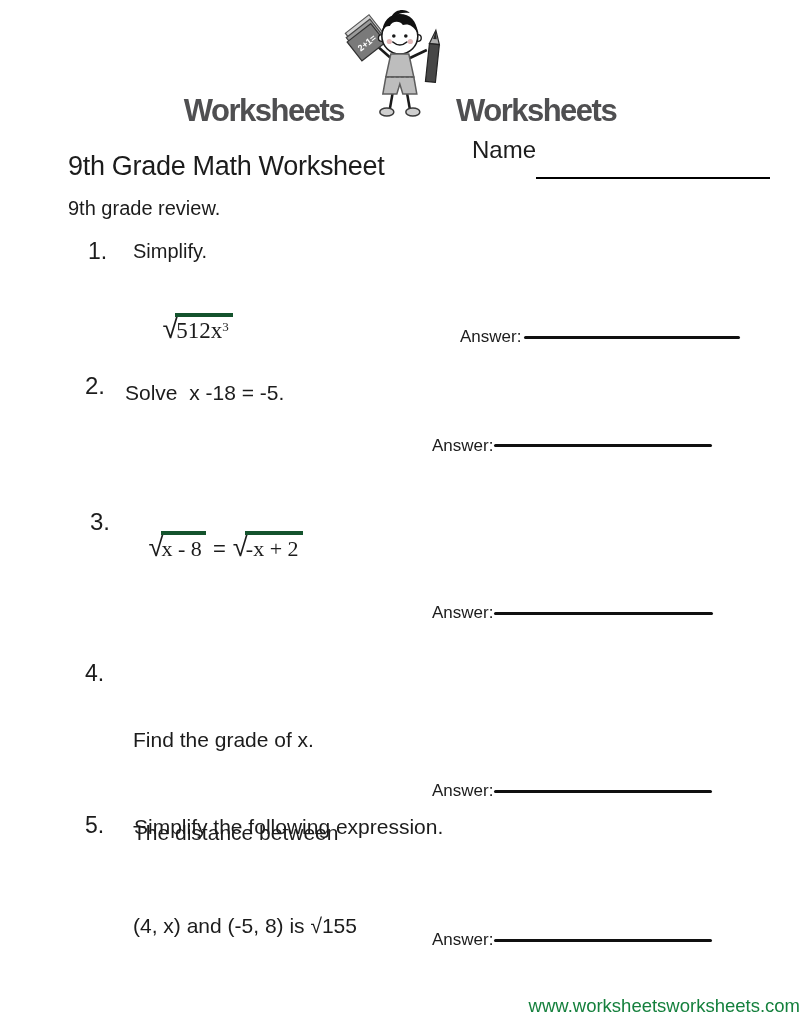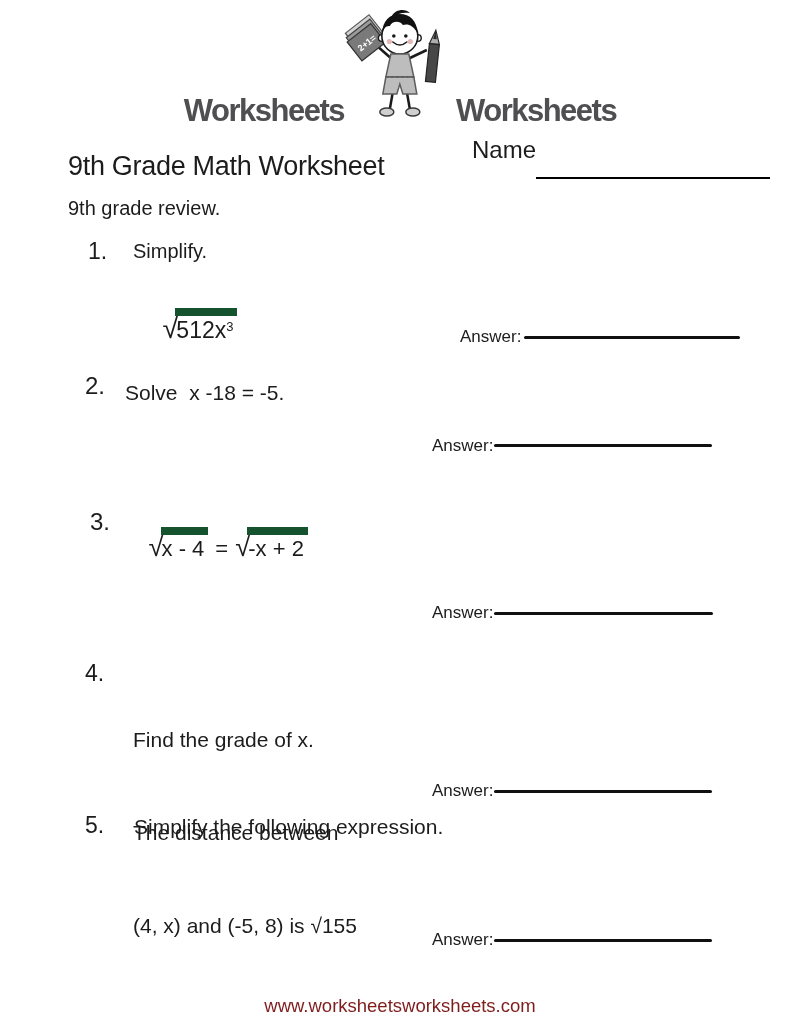--- a/index.html
+++ b/index.html
@@ -25,29 +25,29 @@
   .title{position:absolute;left:68px;top:151px;font-size:27px;letter-spacing:-0.3px;}
   .name-label{position:absolute;left:472px;top:136px;font-size:24px;}
   .name-line{position:absolute;left:536px;top:160px;width:234px;height:17px;border-bottom:2px solid #000;}
   .subtitle{position:absolute;left:68px;top:197px;font-size:20px;}
   
   .qnum{position:absolute;font-size:23px;}
   .qtext{position:absolute;font-size:21px;white-space:pre;}
   .qblock{position:absolute;font-size:21px;line-height:31px;white-space:pre;}
   .formula{position:absolute;font-size:23px;white-space:pre;}
   .rad-sign{font-size:1.25em;line-height:1;}
-  .vinc{border-top:8px solid #14532d;padding:1px 4px 0 1px;margin-left:-3px;}
+  .vinc{border-top:4px solid #14532d;padding:1px 4px 0 1px;margin-left:-3px;font-family:Liberation Serif, serif;}
   .formula sup{font-size:13px;vertical-align:7px;}
   .exp-sm{font-size:12px;vertical-align:9px;}
   .eq-sep{margin:0 7px;}
   
   .ans-label{position:absolute;font-size:17px;}
   .ans-line{position:absolute;height:3px;background:#101010;border-radius:2px;}
   
-  .footer{position:absolute;left:0;right:0;top:995px;text-align:center;font-size:18.5px;color:#7f1d1d;}
+  .footer{position:absolute;left:0;right:0;top:995px;text-align:right;font-size:18.5px;color:#15803d;}
 </style>
 </head>
 <body>
 
 <div class="page">
 
   <div class="logo">
     <span class="logo-word">Worksheets</span>
     <svg class="kid-svg" width="120" height="122" viewBox="0 0 120 122">
 
@@ -103,21 +103,21 @@
   <div class="ans-label" style="left:460px;top:327px;">Answer:</div>
   <div class="ans-line" style="left:524px;top:336px;width:216px;"></div>
 
   <div class="qnum" style="left:85px;top:372px;font-size:24px;">2.</div>
   <div class="qtext" style="left:125px;top:381px;">Solve  x -18 = -5.</div>
   <div class="ans-label" style="left:432px;top:436px;">Answer:</div>
   <div class="ans-line" style="left:494px;top:444px;width:218px;"></div>
 
   <div class="qnum" style="left:90px;top:508px;font-size:24px;">3.</div>
   <div class="formula" style="left:124px;top:507px;font-size:22px;">
-    <span class="rad-sign">√</span><span class="vinc">x - 4</span><span class="eq-sep">=</span><span class="rad-sign">√</span><span class="vinc">-x + 2</span>
+    <span class="rad-sign">√</span><span class="vinc">x - 8</span><span class="eq-sep">=</span><span class="rad-sign">√</span><span class="vinc">-x + 2</span>
   </div>
   <div class="ans-label" style="left:432px;top:603px;">Answer:</div>
   <div class="ans-line" style="left:494px;top:612px;width:219px;"></div>
 
   <div class="qnum" style="left:85px;top:660px;">4.</div>
   <div class="qblock" style="left:133px;top:662px;">
     <div>Find the grade of x.</div>
     <div>The distance between</div>
     <div>(4, x) and (-5, 8) is √155</div>
   </div>

